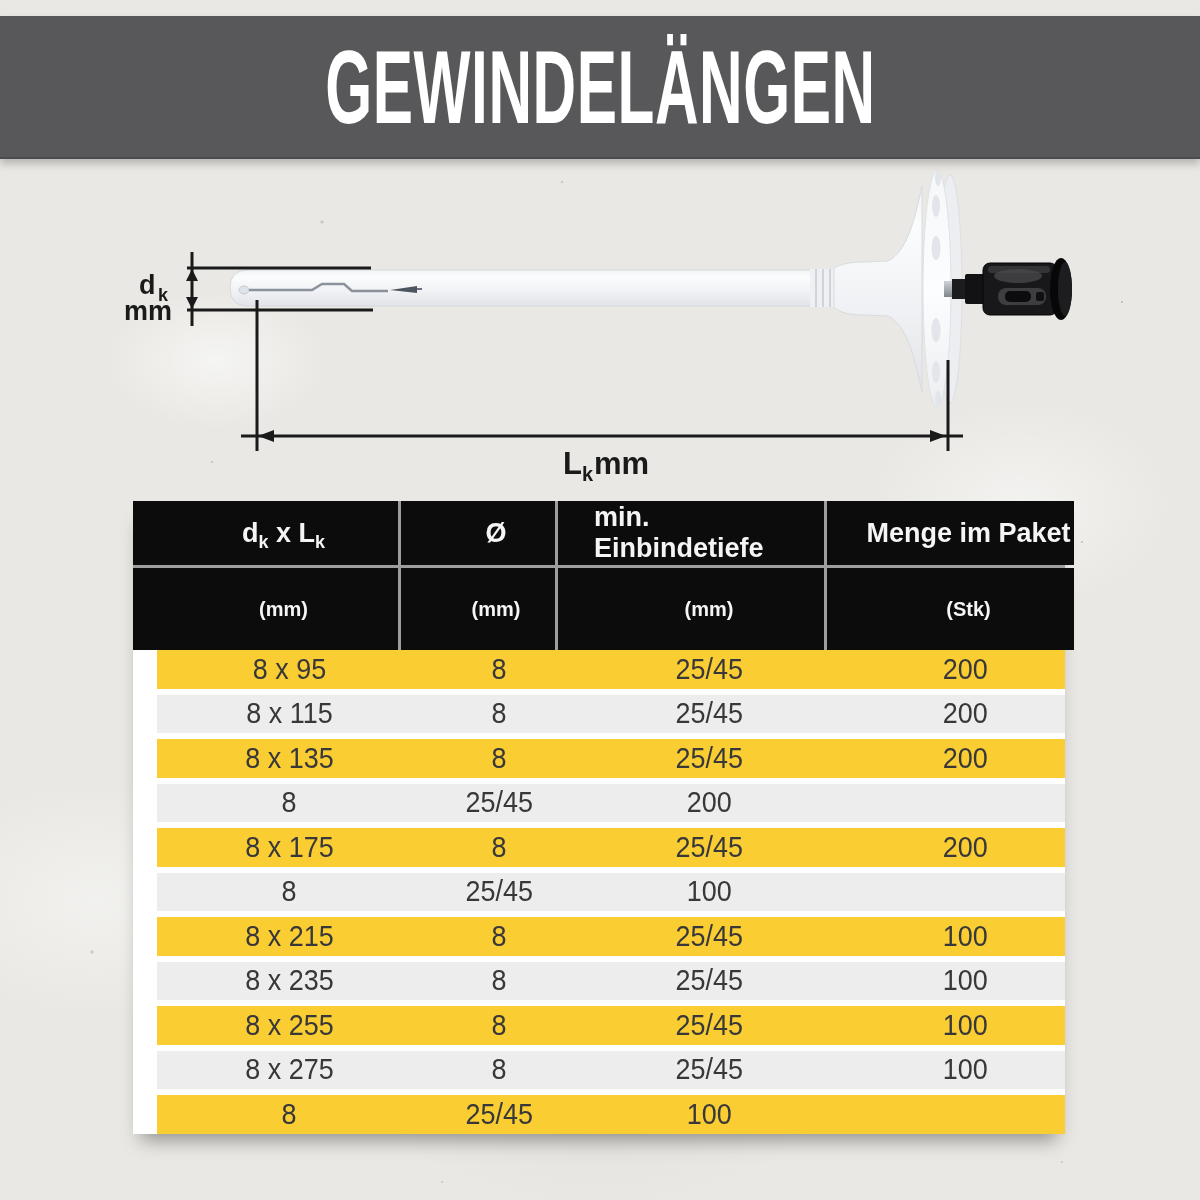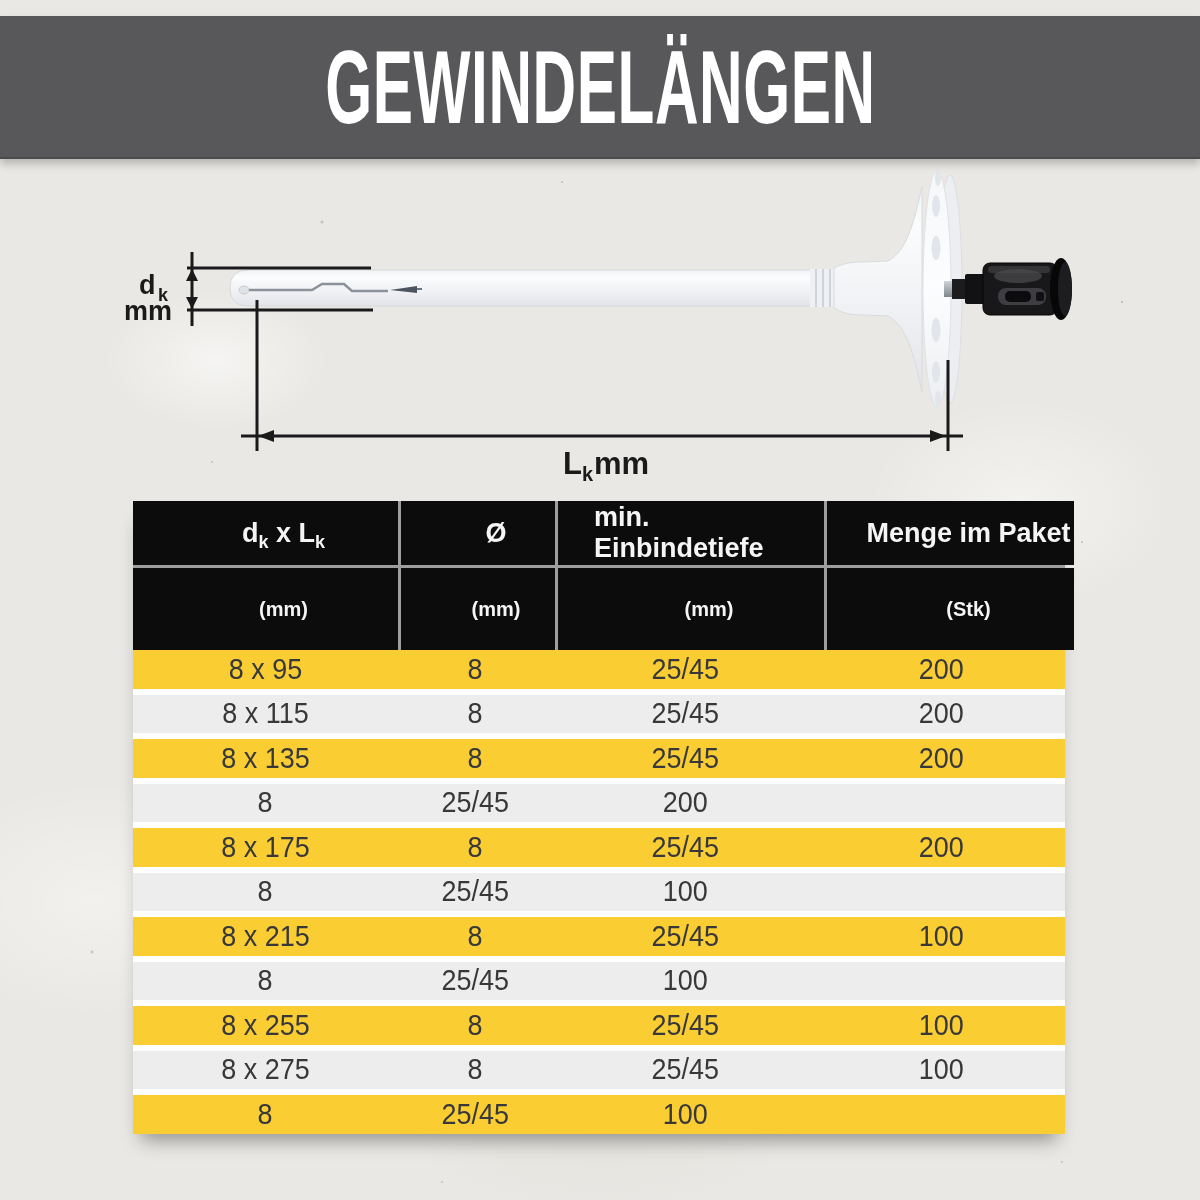--- a/index.html
+++ b/index.html
@@ -59,21 +59,21 @@
     grid-template-rows:64px 82px;gap:3px;background:var(--header-divider);
   }
   .th{
     background:var(--table-header-bg);color:var(--table-header-text);
     display:flex;align-items:center;justify-content:center;
     font-weight:700;font-size:27px;padding-left:36px;
   }
   .th sub{font-size:18px;line-height:0;vertical-align:-6px;}
   .th-unit{font-size:20px;}
   .table-body{
-    display:flex;flex-direction:column;gap:6px;background:var(--row-separator);
+    display:flex;flex-direction:column;gap:6px;background:var(--row-separator);padding-left:24px;
   }
   .trow{
     display:grid;grid-template-columns:265px 154px 266px 247px;
     height:38.5px;flex:0 0 38.5px;
   }
   .trow.yellow{background:var(--row-yellow);}
   .trow.gray{background:var(--row-gray);}
   .td{
     display:flex;align-items:center;justify-content:center;
     color:var(--row-text);font-size:29px;line-height:1;
@@ -288,20 +288,23 @@
           </div>
           <div class="td">
             <span class="cv">25/45</span>
           </div>
           <div class="td">
             <span class="cv">100</span>
           </div>
         </div>
         <div class="trow gray">
           <div class="td">
+            <span class="cv">8 x 235</span>
+          </div>
+          <div class="td">
             <span class="cv">8</span>
           </div>
           <div class="td">
             <span class="cv">25/45</span>
           </div>
           <div class="td">
             <span class="cv">100</span>
           </div>
         </div>
         <div class="trow yellow">

